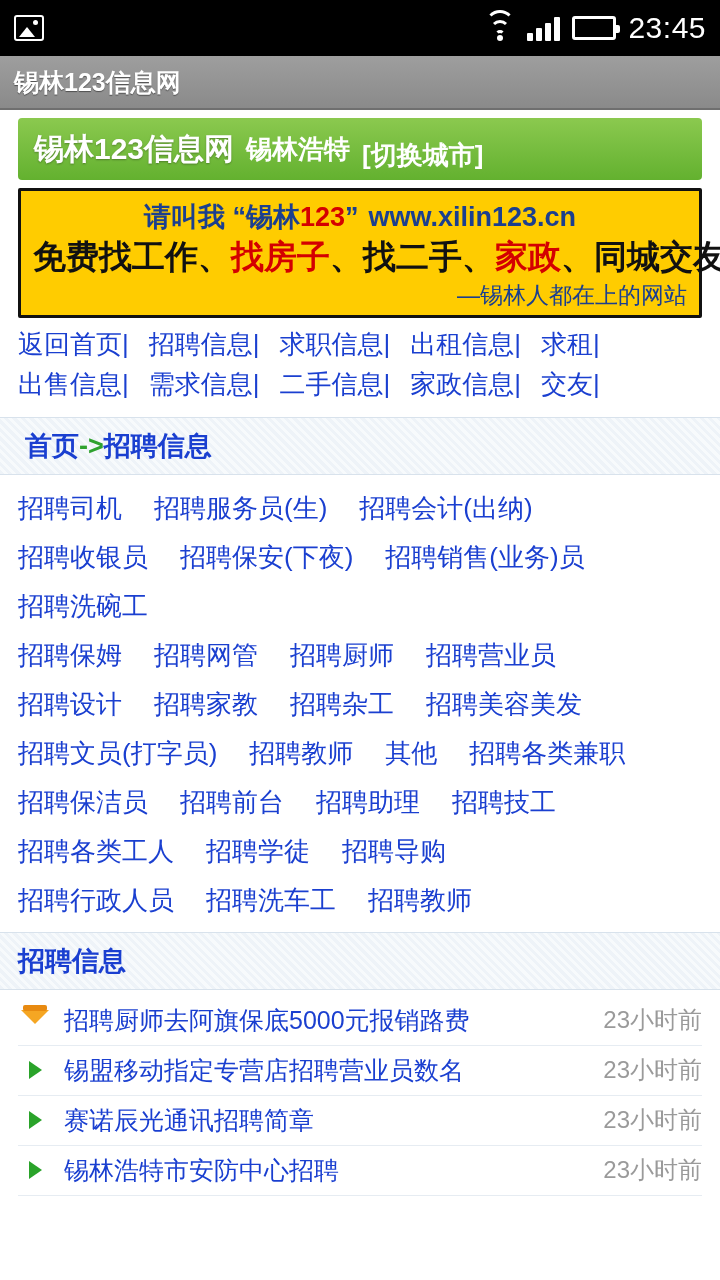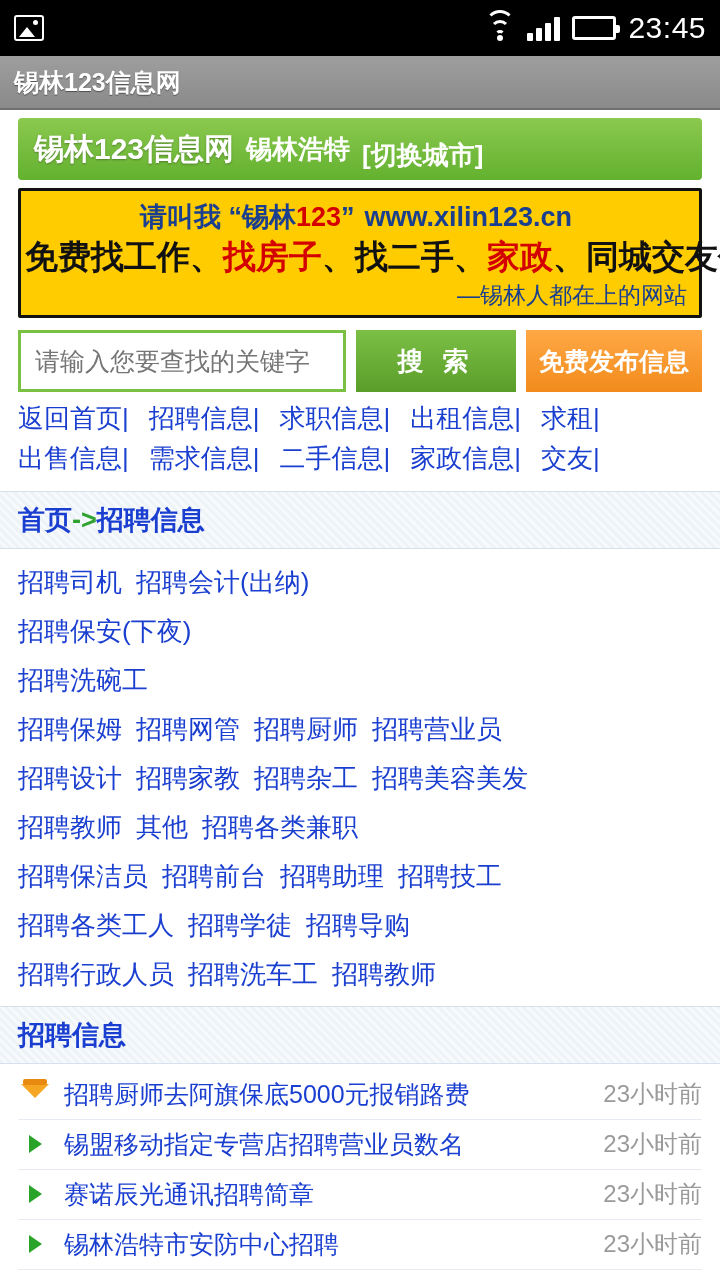--- a/index.html
+++ b/index.html
@@ -103,21 +103,21 @@
   }
   .sitehead .city { color: #ffffff; font-size: 26px; font-weight: bold; }
   .sitehead .switch { color: #ffffff; font-size: 26px; font-weight: bold; margin-top: 12px; }
 
   .banner {
     margin-top: 8px;
     background: #ffcc00;
     border: 3px solid #111111;
     border-radius: 2px;
     height: 130px;
-    padding: 8px 12px 6px 4px;
+    padding: 8px 12px 6px 12px;
     display: flex; flex-direction: column; justify-content: space-between;
   }
   .bn-l1 { text-align: center; font-size: 27px; font-weight: bold; color: #1b3f8f; white-space: nowrap; }
   .bn-l1 .num { color: #d40000; }
   .bn-l1 .url { color: #1b3f8f; margin-left: 10px; }
   .bn-l2 { text-align: center; font-size: 33px; font-weight: bold; color: #111111; white-space: nowrap; }
   .bn-l2 .r { color: #d40000; }
   .bn-l3 { text-align: right; font-size: 23px; font-weight: normal; color: #1b3f8f; }
 
   .searchrow {
@@ -163,29 +163,29 @@
   .navline { display: flex; flex-wrap: wrap; gap: 0 20px; }
 
   .bar {
     margin-top: 12px;
     height: 58px;
     background: repeating-linear-gradient(
       45deg, #eef3f8, #eef3f8 3px, #f7fafc 3px, #f7fafc 6px);
     border-top: 1px solid #d8e2ec;
     border-bottom: 1px solid #d8e2ec;
     display: flex; align-items: center;
-    padding: 0 18px;
+    padding: 0 25px;
   }
   .bar .crumb { font-size: 27px; font-weight: bold; color: #1a3fd0; }
   .bar .crumb .arrow { color: #2fa22f; }
   .bar .crumb .cur { color: #1a3fd0; }
 
   .catlist { margin: 16px 18px 0 18px; }
   .catrow {
-    display: flex; flex-wrap: nowrap; gap: 0 14px;
+    display: flex; flex-wrap: nowrap; gap: 0 32px;
     margin-bottom: 14px;
   }
   .catrow a {
     color: #1a3fd0; font-size: 26px; text-decoration: none; white-space: nowrap;
   }
 
   .bar2 {
     margin-top: 14px;
     height: 58px;
     background: repeating-linear-gradient(
@@ -271,27 +271,20 @@
     <div class="banner">
       <div class="bn-l1">
         <span>请叫我 “锡林</span><span class="num">123</span><span>”</span><span class="url">www.xilin123.cn</span>
       </div>
       <div class="bn-l2">
         <span>免费找工作、</span><span class="r">找房子</span><span>、找二手、</span><span class="r">家政</span><span>、同城交友信息</span>
       </div>
       <div class="bn-l3">—锡林人都在上的网站</div>
     </div>
 
-    <div class="searchrow">
-      <div class="searchbox">
-        <input type="text" placeholder="请输入您要查找的关键字" style="">
-      </div>
-      <button class="btn-search">搜 索</button>
-      <button class="btn-post">免费发布信息</button>
-    </div>
 
     <div class="navlinks">
       <div class="navline">
         <a href="#">返回首页|</a>
         <a href="#">招聘信息|</a>
         <a href="#">求职信息|</a>
         <a href="#">出租信息|</a>
         <a href="#">求租|</a>
       </div>
       <div class="navline">
@@ -306,41 +299,45 @@
 
   <div class="bar">
     <span class="crumb">
       <span>首页</span><span class="arrow">-&gt;</span><span class="cur">招聘信息</span>
     </span>
   </div>
 
   <div class="catlist">
     <div class="catrow">
       <a href="#">招聘司机</a>
+      <a href="#">招聘服务员(生)</a>
       <a href="#">招聘会计(出纳)</a>
     </div>
     <div class="catrow">
+      <a href="#">招聘收银员</a>
       <a href="#">招聘保安(下夜)</a>
+      <a href="#">招聘销售(业务)员</a>
     </div>
     <div class="catrow">
       <a href="#">招聘洗碗工</a>
     </div>
     <div class="catrow">
       <a href="#">招聘保姆</a>
       <a href="#">招聘网管</a>
       <a href="#">招聘厨师</a>
       <a href="#">招聘营业员</a>
     </div>
     <div class="catrow">
       <a href="#">招聘设计</a>
       <a href="#">招聘家教</a>
       <a href="#">招聘杂工</a>
       <a href="#">招聘美容美发</a>
     </div>
     <div class="catrow">
+      <a href="#">招聘文员(打字员)</a>
       <a href="#">招聘教师</a>
       <a href="#">其他</a>
       <a href="#">招聘各类兼职</a>
     </div>
     <div class="catrow">
       <a href="#">招聘保洁员</a>
       <a href="#">招聘前台</a>
       <a href="#">招聘助理</a>
       <a href="#">招聘技工</a>
     </div>

